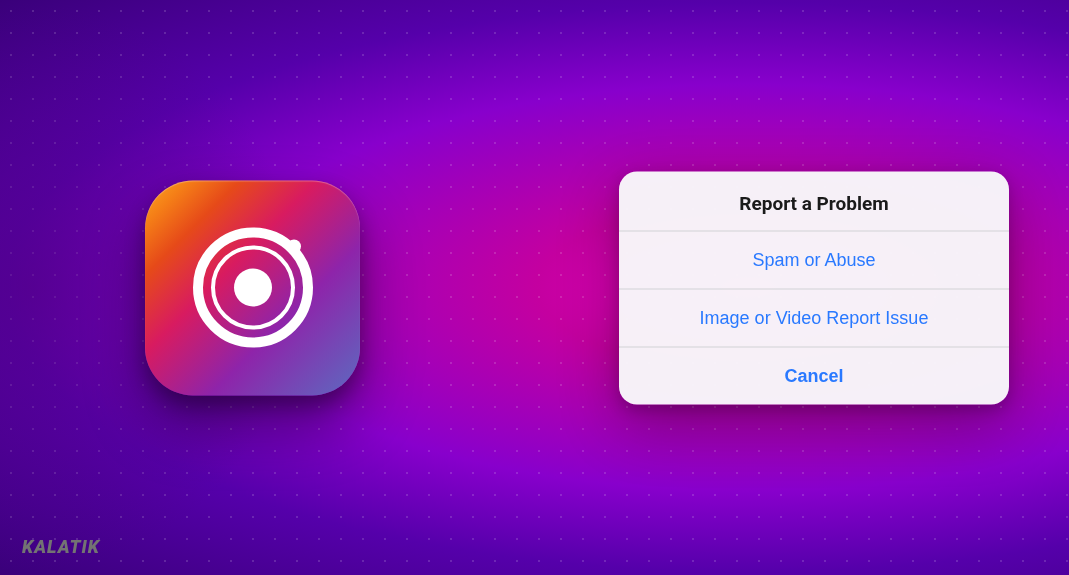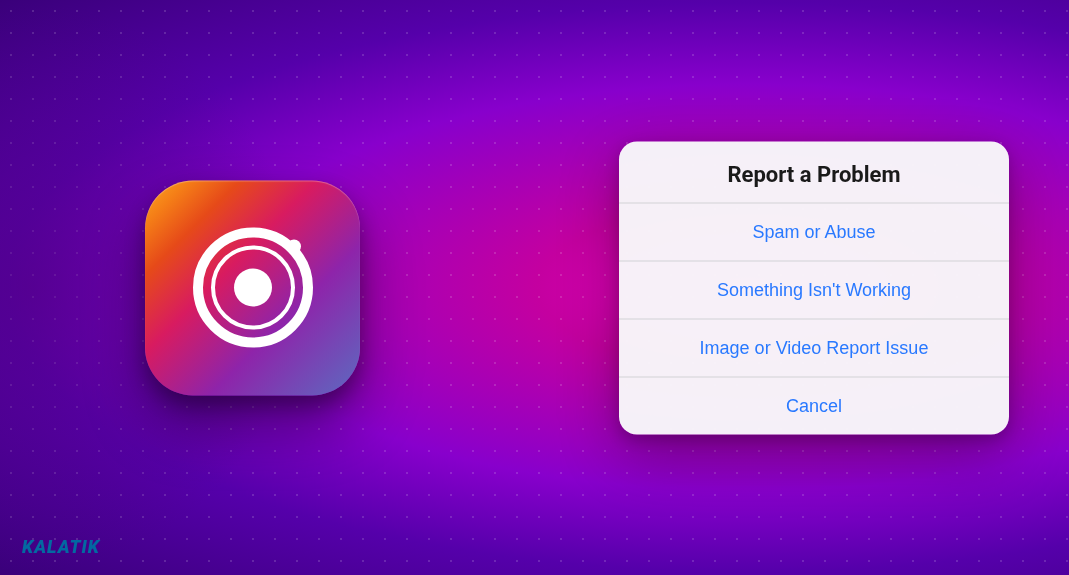--- a/index.html
+++ b/index.html
@@ -24,21 +24,21 @@
       inset: 0;
       background-image: radial-gradient(circle, rgba(255,255,255,0.15) 1px, transparent 1px);
       background-size: 22px 22px;
     }
 
     
     .watermark {
       position: absolute;
       bottom: 18px;
       left: 22px;
-      color: #0369a1;
+      color: #737373;
       font-size: 18px;
       font-weight: 900;
       letter-spacing: 1px;
       text-transform: uppercase;
       font-style: italic;
     }
 
     
     .instagram-icon-wrap {
       position: absolute;
@@ -113,21 +113,21 @@
       width: 390px;
       background: rgba(248, 248, 250, 0.97);
       border-radius: 18px;
       overflow: hidden;
       box-shadow: 0 20px 60px rgba(0,0,0,0.3), 0 5px 15px rgba(0,0,0,0.2);
     }
 
     .dialog-title {
       text-align: center;
       padding: 20px 36px 16px;
-      font-size: 22px;
+      font-size: 19px;
       font-weight: 700;
       color: #1a1a1a;
       border-bottom: 1px solid #d1d1d6;
     }
 
     .dialog-item {
       display: block;
       width: 100%;
       text-align: center;
       padding: 18px 20px;
@@ -136,21 +136,21 @@
       color: #2979ff;
       border: none;
       background: transparent;
       cursor: pointer;
       border-bottom: 1px solid #d1d1d6;
       transition: background 0.1s;
     }
 
     .dialog-item:last-child {
       border-bottom: none;
-      font-weight: 400;
+      font-weight: 700;
       color: #2979ff;
     }
 
     
     .left-gradient {
       position: absolute;
       left: 0;
       top: 0;
       width: 300px;
       height: 100%;
@@ -171,20 +171,19 @@
     <div class="cam-inner-ring"></div>
     <div class="cam-center"></div>
     <div class="cam-dot"></div>
   </div>
 </div>
 
 <div class="dialog">
   <div class="dialog-title">Report a Problem</div>
 
   <button class="dialog-item">Spam or Abuse</button>
-  <button class="dialog-item">Something Isn't Working</button>
   <button class="dialog-item">Image or Video Report Issue</button>
   <button class="dialog-item">Cancel</button>
 </div>
 
 <div class="watermark">
   <span>KALATiK</span>
 </div>
 
 </body></html>

